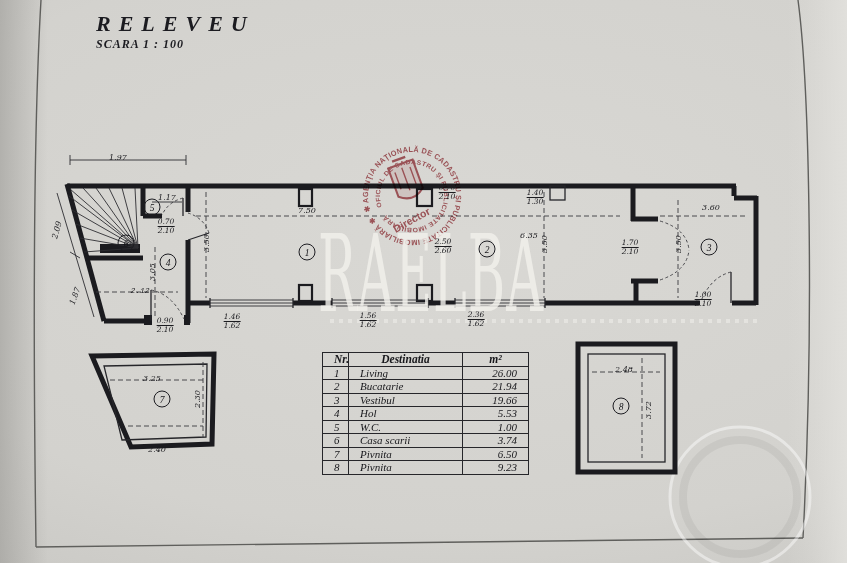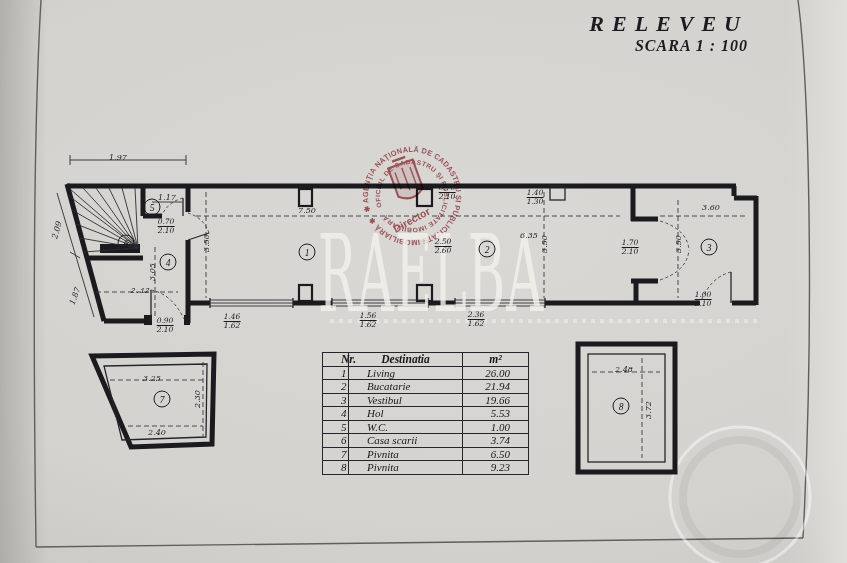--- a/index.html
+++ b/index.html
@@ -12,42 +12,42 @@
     font-family:"Liberation Serif","DejaVu Serif",serif;
   }
   svg.plan{position:absolute;left:0;top:0;}
   .wall{stroke:#1b1b1f;stroke-width:5;fill:none;stroke-linecap:butt;}
   .thin{stroke:#26262a;stroke-width:1.3;fill:none;}
   .hair{stroke:#2e2e32;stroke-width:0.9;fill:none;}
   .dash{stroke:#3a3a3e;stroke-width:0.9;fill:none;stroke-dasharray:5 3;}
   .arc{stroke:#3a3a3e;stroke-width:0.9;fill:none;stroke-dasharray:3 2.5;}
   .stub{stroke:#1b1b1f;stroke-width:2.2;fill:none;}
   .frame{stroke:#5f5f5c;stroke-width:1.4;fill:none;}
-  .title-block{position:absolute;left:88px;top:12px;width:660px;text-align:right;color:#1b1b20;}
+  .title-block{position:absolute;left:96px;top:12px;width:660px;text-align:left;color:#1b1b20;}
   .title-line{font-size:22px;font-weight:bold;font-style:italic;letter-spacing:8px;line-height:23px;}
-  .scale-line{font-size:16px;font-weight:bold;font-style:italic;letter-spacing:1px;margin-top:2px;}
+  .scale-line{font-size:12px;font-weight:bold;font-style:italic;letter-spacing:1px;margin-top:2px;}
   .watermark{
     position:absolute;left:318px;top:222px;font-family:"DejaVu Serif",serif;
     font-size:106px;line-height:1;letter-spacing:2px;color:rgba(241,240,236,0.82);
     transform:scaleX(0.48);transform-origin:left top;white-space:nowrap;
   }
   .watermark-sub{
     position:absolute;left:330px;top:319px;width:430px;height:4px;opacity:.6;
     background:repeating-linear-gradient(90deg, rgba(240,239,235,.9) 0 4px, rgba(0,0,0,0) 4px 9px);
   }
   .dim{position:absolute;font:italic 8px "DejaVu Serif",serif;color:#1c1c20;white-space:nowrap;}
   .frac{position:absolute;transform:translate(-50%,0);text-align:center;
         font:italic 7.5px "DejaVu Serif",serif;line-height:8px;color:#1c1c20;}
   .frac .b{display:block;border-top:0.8px solid #1c1c20;}
   .room-circle{position:absolute;width:15px;height:15px;border:1.3px solid #1d1d22;border-radius:50%;
         transform:translate(-50%,-50%);display:flex;align-items:center;justify-content:center;
         font:italic 9.5px "Liberation Serif",serif;color:#17171b;}
   table.areas{position:absolute;left:322px;top:352px;border-collapse:collapse;table-layout:fixed;width:206px;
         font-style:italic;color:#17171b;}
-  table.areas th,table.areas td{border:1.4px solid #26262a;padding:0 18px;height:12.5px;line-height:12px;}
+  table.areas th,table.areas td{border:1.4px solid #26262a;padding:0 11px;height:12.5px;line-height:12px;}
   table.areas th{font-size:11.5px;font-weight:bold;text-align:center;}
   table.areas td{font-size:11px;}
   td.c-nr{text-align:center;}
   td.c-dest{text-align:left;padding-left:38px;}
   td.c-area{text-align:right;padding-right:10px;}
   .totals{position:absolute;left:123px;top:479px;width:600px;text-align:center;color:#1b1b1f;
         font-style:italic;font-size:15px;line-height:21px;letter-spacing:.5px;}
 </style>
 </head>
 <body>
@@ -189,21 +189,21 @@
       <span class="dim" style="left: 140px; top: 290px; transform: translate(-50%, -50%) rotate(0deg); font-family: Liberation Mono, monospace;">2.12</span>
       <span class="dim" style="left: 152px; top: 272px; transform: translate(-50%, -50%) rotate(-90deg);">3.05</span>
       <span class="dim" style="left: 307px; top: 210px; transform: translate(-50%, -50%) rotate(0deg);">7.50</span>
       <span class="dim" style="left: 206px; top: 243px; transform: translate(-50%, -50%) rotate(-90deg);">3.50</span>
       <span class="dim" style="left: 529px; top: 211px; transform: translate(-50%, -50%) rotate(0deg); margin-top: 24px;">6.35</span>
       <span class="dim" style="left: 544px; top: 244px; transform: translate(-50%, -50%) rotate(-90deg);">3.50</span>
       <span class="dim" style="left: 711px; top: 207px; transform: translate(-50%, -50%) rotate(0deg);">3.60</span>
       <span class="dim" style="left: 678px; top: 244px; transform: translate(-50%, -50%) rotate(-90deg);">3.50</span>
       <span class="dim" style="left: 152px; top: 378px; transform: translate(-50%, -50%) rotate(0deg);">3.25</span>
       <span class="dim" style="left: 197px; top: 399px; transform: translate(-50%, -50%) rotate(-90deg);">2.30</span>
-      <span class="dim" style="left: 157px; top: 432px; transform: translate(-50%, -50%) rotate(0deg);">2.40</span>
+      <span class="dim" style="left: 157px; top: 449px; transform: translate(-50%, -50%) rotate(0deg);">2.40</span>
       <span class="dim" style="left: 624px; top: 369px; transform: translate(-50%, -50%) rotate(0deg);">2.48</span>
       <span class="dim" style="left: 648px; top: 410px; transform: translate(-50%, -50%) rotate(-90deg);">3.72</span>
     </div>
   <div id="fracs-layer">
       <span class="frac" style="left: 166px; top: 218px;"><span class="a">0.70</span><span class="b">2.10</span></span>
       <span class="frac" style="left: 447px; top: 184px;"><span class="a">0.70</span><span class="b">2.10</span></span>
       <span class="frac" style="left: 535px; top: 189px;"><span class="a">1.40</span><span class="b">1.30</span></span>
       <span class="frac" style="left: 443px; top: 238px;"><span class="a">2.50</span><span class="b">2.60</span></span>
       <span class="frac" style="left: 630px; top: 239px;"><span class="a">1.70</span><span class="b">2.10</span></span>
       <span class="frac" style="left: 703px; top: 291px;"><span class="a">1.00</span><span class="b">2.10</span></span>

